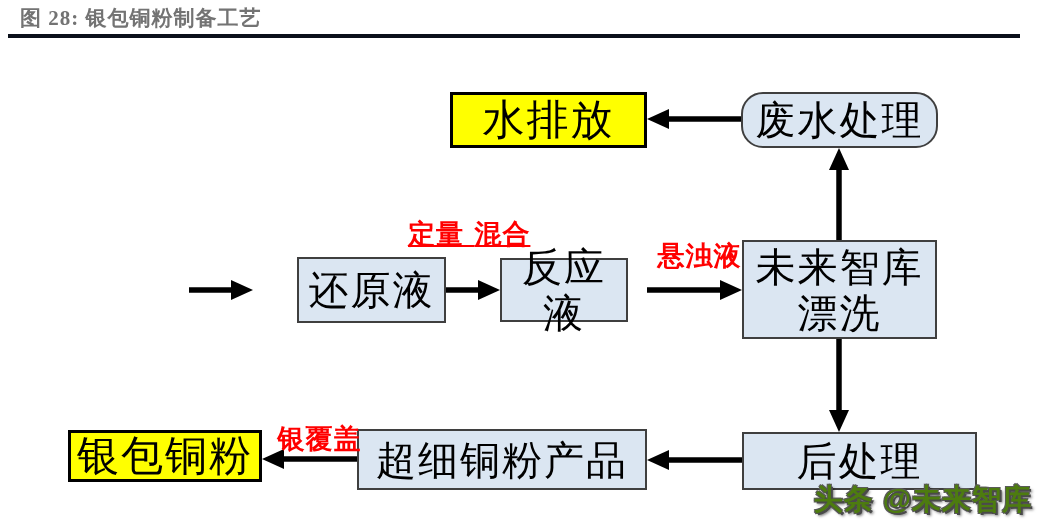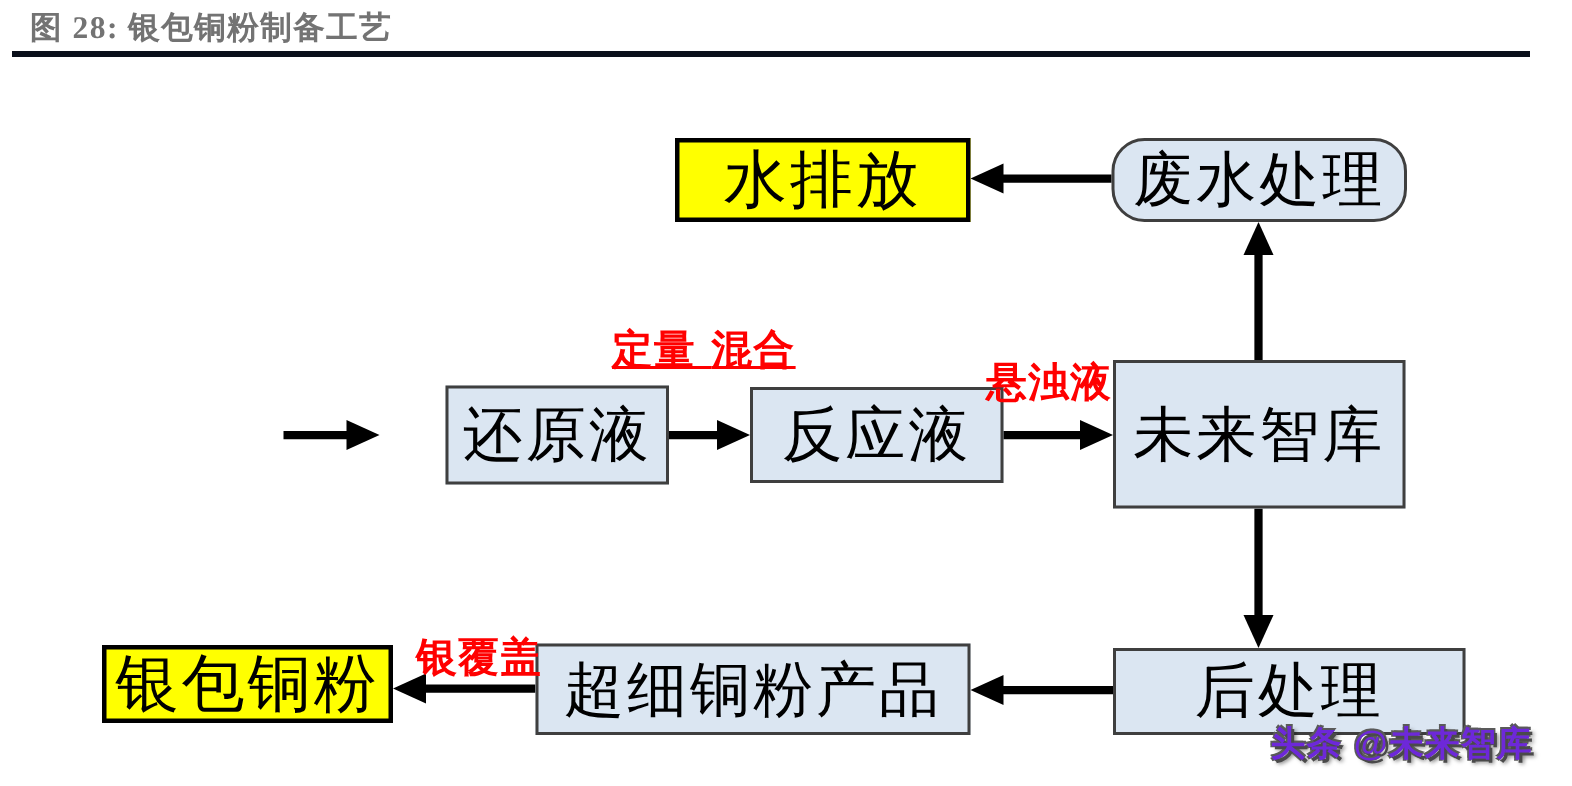--- a/index.html
+++ b/index.html
@@ -64,37 +64,37 @@
     color: #ff0000;
     font-size: 27px;
     font-weight: bold;
     text-align: center;
     line-height: 1.08;
     letter-spacing: 1px;
     white-space: nowrap;
   }
   .watermark {
     position: absolute;
-    right: 26px;
+    right: 16px;
     top: 480px;
     font-family: "Liberation Sans", sans-serif;
-    font-size: 23px;
+    font-size: 29px;
     font-weight: bold;
-    color: #6d28d9;
+    color: #4d7c0f;
     letter-spacing: 1px;
     text-shadow: 2px 2px 0 #4a4a4a, -1px -1px 0 #5a5a5a, 1px -1px 0 #5a5a5a, -1px 1px 0 #5a5a5a, 3px 3px 3px rgba(0,0,0,0.55);
     white-space: nowrap;
   }
 
   
   #node-water-discharge   { left: 450px; top:  92px; width: 197px; height: 56px; }
   #node-wastewater        { left: 741px; top:  92px; width: 197px; height: 56px; border-radius: 22px; }
   #node-oxidation         { left:  40px; top: 257px; width: 149px; height: 66px; }
   #node-reduction         { left: 253px; top: 257px; width: 149px; height: 66px; margin-left: 44px; }
-  #node-reaction          { left: 500px; top: 258px; width: 169px; height: 64px; }
+  #node-reaction          { left: 500px; top: 258px; width: 128px; height: 64px; }
   #node-solid-separation  { left: 742px; top: 240px; width: 195px; height: 99px; }
   #node-post-processing   { left: 742px; top: 432px; width: 235px; height: 58px; }
   #node-ultrafine-product { left: 357px; top: 429px; width: 290px; height: 61px; text-align: right; }
   #node-silver-coated     { left:  68px; top: 430px; width: 194px; height: 52px; }
 
   
   #label-quantitative-mixing { left: 408px; top: 219px; width: 90px; text-decoration: underline; }
   #label-suspension          { left: 652px; top: 241px; width: 95px; }
   #label-drying-crushing     { left: 756px; top: 353px; width: 80px; }
   #label-silver-coating      { left: 272px; top: 424px; width: 95px; }
@@ -165,20 +165,21 @@
     <span>还原液</span>
   </div>
 
   <div class="node blue" id="node-reaction">
     <span>反应液</span>
   </div>
 
   <div class="node blue" id="node-solid-separation">
     <span class="stack">
       <span>未来智库</span>
+      <span>漂洗</span>
     </span>
   </div>
 
   <div class="node blue" id="node-post-processing">
     <span>后处理</span>
   </div>
 
   <div class="node blue" id="node-ultrafine-product">
     <span>超细铜粉产品</span>
   </div>

